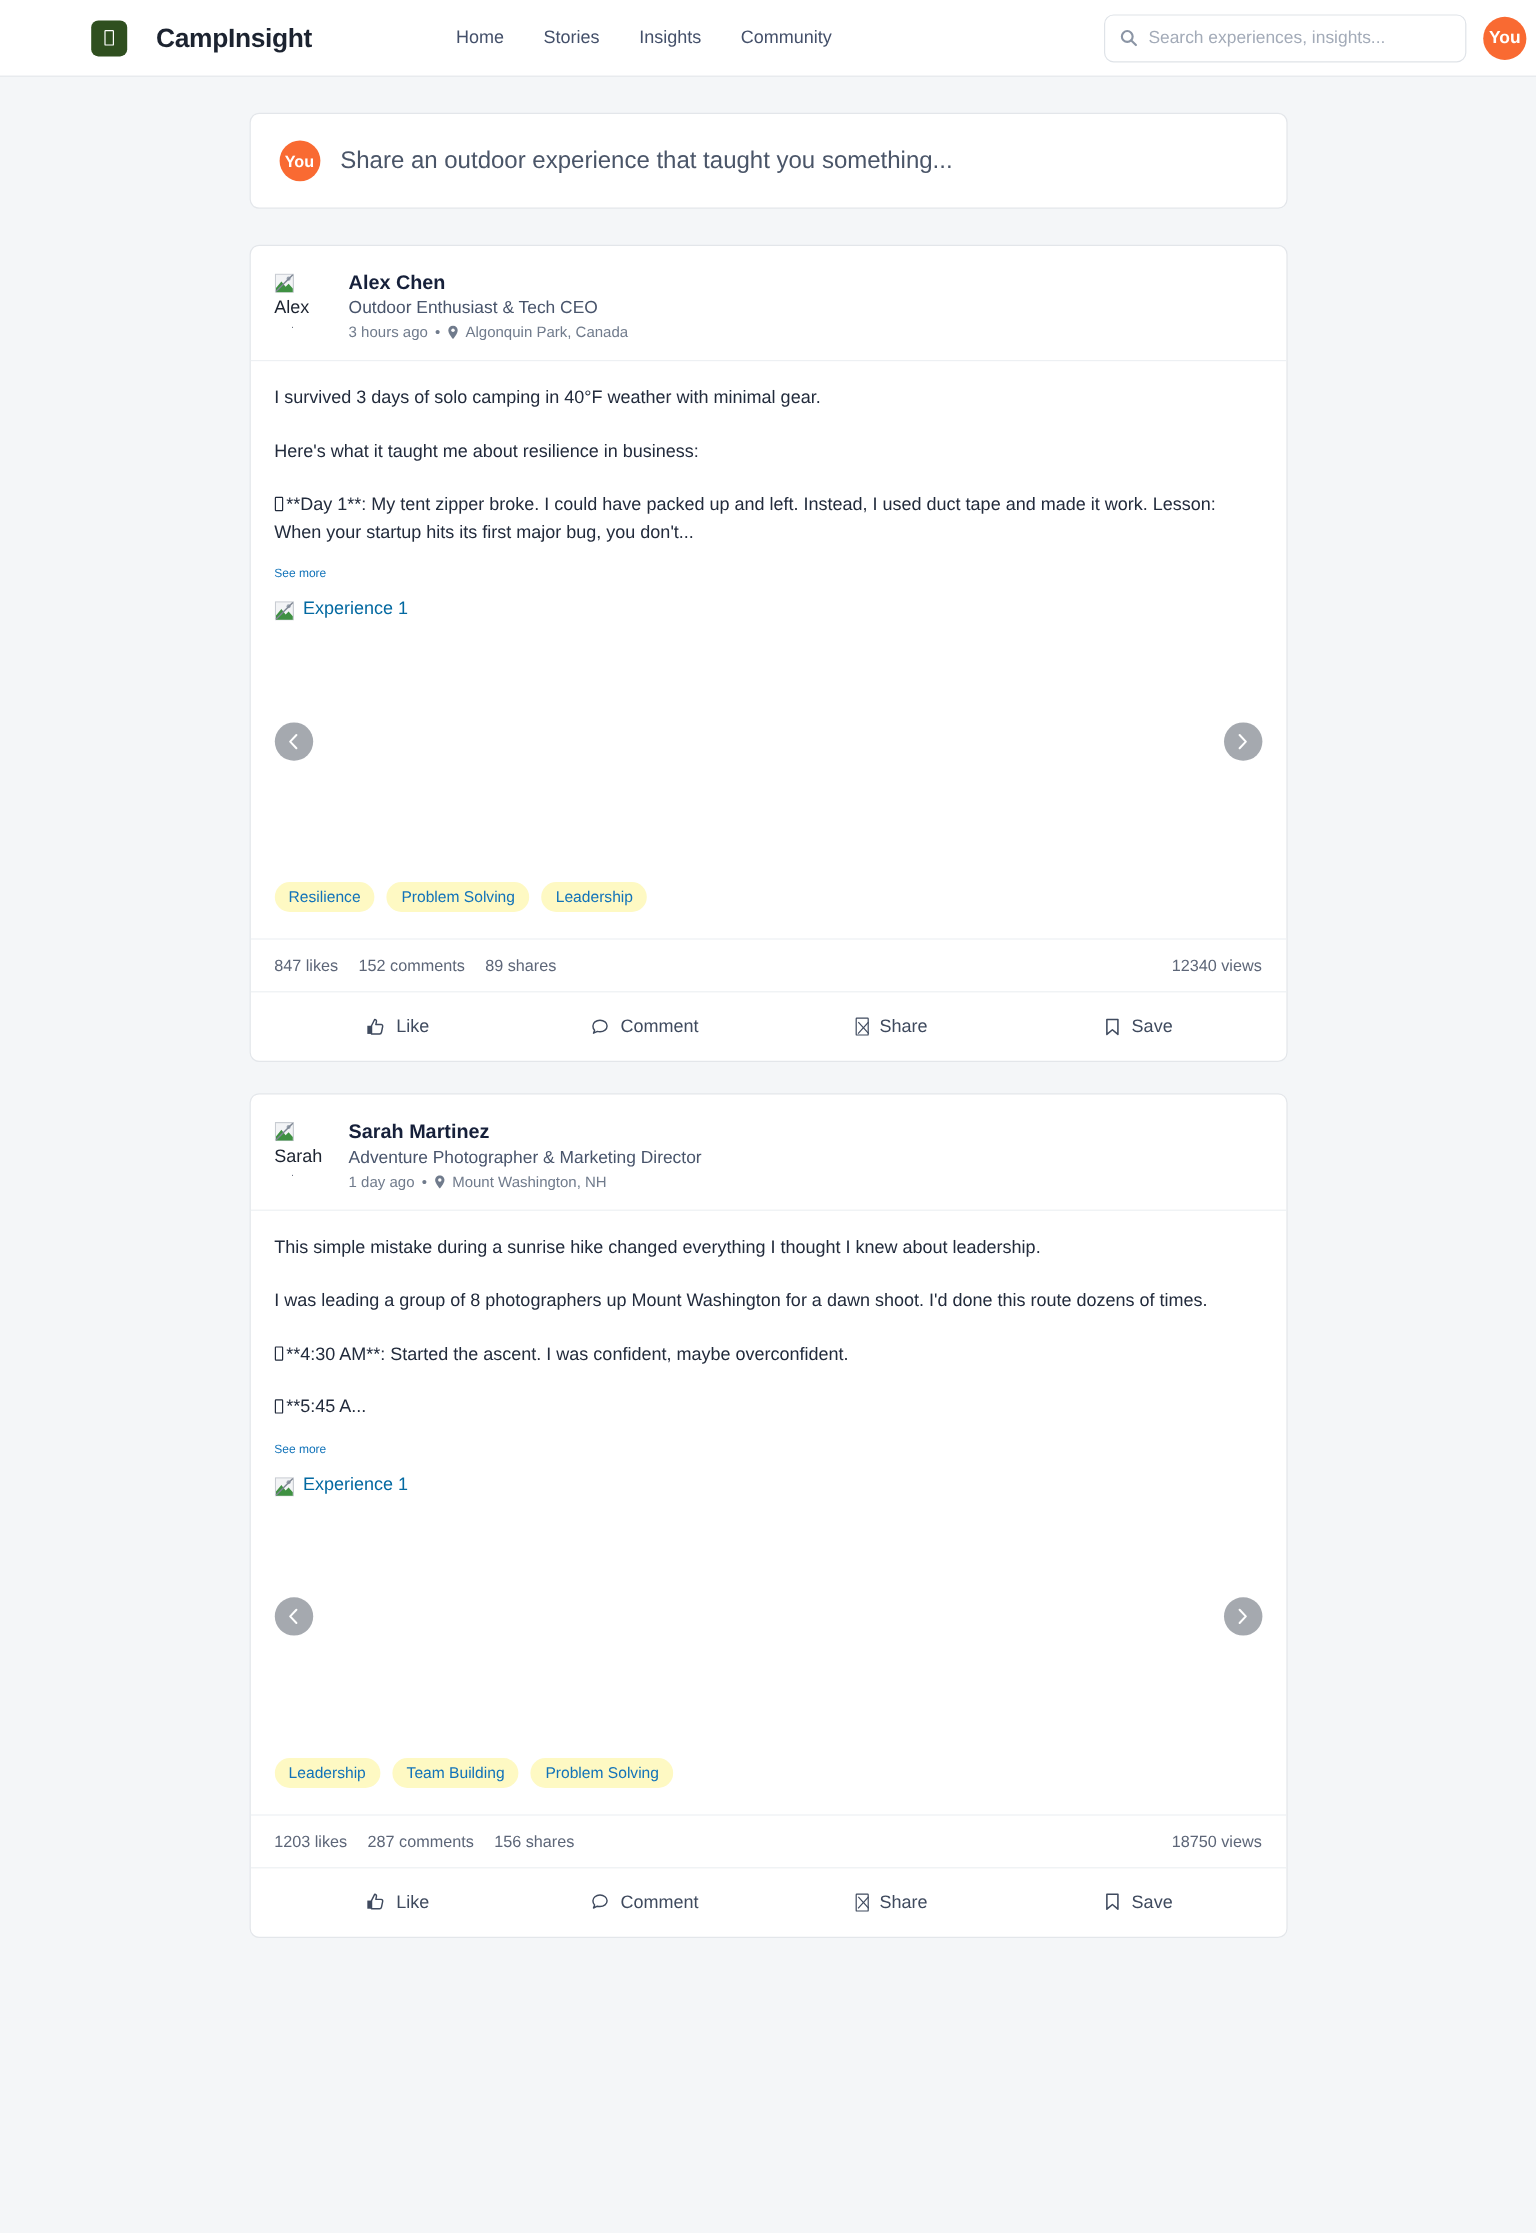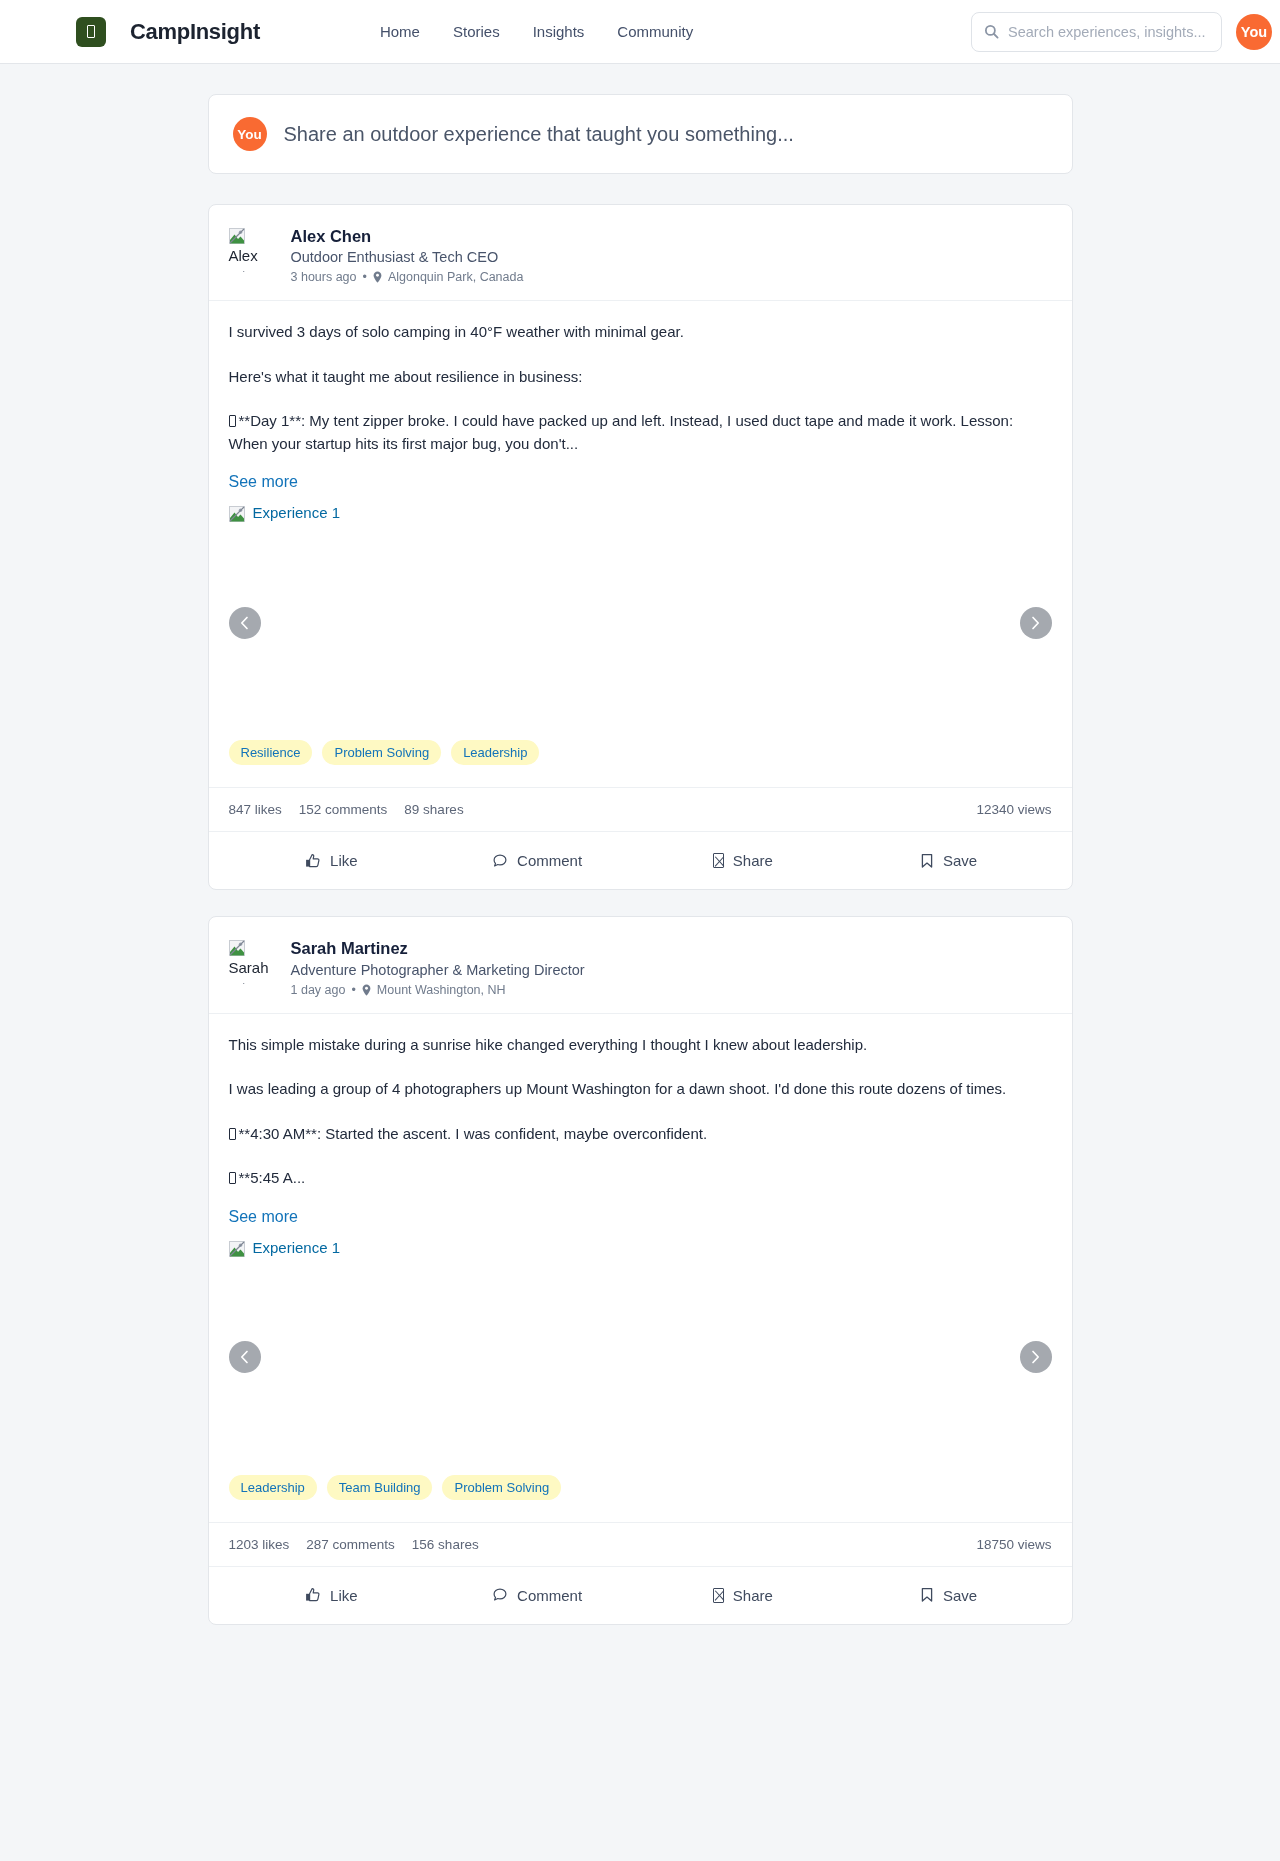--- a/index.html
+++ b/index.html
@@ -44,21 +44,21 @@
     display: flex; align-items: center; gap: 33px;
     margin-left: 120px;
   }
   .mainnav a {
     font-size: 15px; color: #44506a; text-decoration: none;
   }
   .header-right {
     margin-left: auto; display: flex; align-items: center; gap: 14px;
   }
   .searchbox {
-    width: 251px; height: 40px;
+    width: 302px; height: 40px;
     border: 1px solid #dfe3e8;
     border-radius: 8px;
     background: #fff;
     display: flex; align-items: center;
     padding: 0 12px; gap: 9px;
     overflow: hidden;
   }
   .search-icon { flex: 0 0 auto; display:block; }
   .searchbox input {
     border: 0; outline: 0; font-size: 14.5px;
@@ -133,21 +133,21 @@
     font-size: 12.5px; color: #707b8c; margin-top: 5px;
     display: flex; align-items: center; gap: 6px;
   }
   .pin-icon { display:block; }
 
   .post-body { padding: 20px 20px 0 20px; }
   .post-body p { font-size: 15px; line-height: 1.5; color: #222b3c; margin-bottom: 22px; }
   .post-body p:last-of-type { margin-bottom: 0; }
   .see-more {
     display: inline-block; margin-top: 18px;
-    font-size: 16px; color: #1273b9; text-decoration: none; cursor: pointer;
+    font-size: 10px; color: #1273b9; text-decoration: none; cursor: pointer;
   }
 
   .carousel {
     position: relative;
     margin-top: 14px;
     height: 235px;
     padding: 0 0 0 20px;
   }
   .carousel .broken-img { position: absolute; top: 0; left: 20px; }
   .car-btn {
@@ -361,21 +361,21 @@
             <path d="M5 0.4C2.6 0.4 0.7 2.3 0.7 4.7C0.7 8 5 12.6 5 12.6S9.3 8 9.3 4.7C9.3 2.3 7.4 0.4 5 0.4Z" fill="#707b8c"></path>
             <circle cx="5" cy="4.6" r="1.6" fill="#fff"></circle>
           </svg>
           <span>Mount Washington, NH</span>
         </div>
       </div>
     </div>
 
     <div class="post-body">
       <p>This simple mistake during a sunrise hike changed everything I thought I knew about leadership.</p>
-      <p>I was leading a group of 4 photographers up Mount Washington for a dawn shoot. I'd done this route dozens of times.</p>
+      <p>I was leading a group of 8 photographers up Mount Washington for a dawn shoot. I'd done this route dozens of times.</p>
       <p><span class="tofu-inline"></span><span>**4:30 AM**: Started the ascent. I was confident, maybe overconfident.</span></p>
       <p><span class="tofu-inline"></span><span>**5:45 A...</span></p>
       <a class="see-more">See more</a>
     </div>
 
     <div class="carousel">
       <span class="broken-img">
         <svg class="broken-glyph" viewBox="0 0 16 16">
           <rect x="0.5" y="0.5" width="15" height="15" fill="#f3f4f6" stroke="#c8ccd2"></rect>
           <path d="M1 12 L5.5 6.5 L9 11 L11.5 8.5 L15 12.5 L15 15.5 L1 15.5 Z" fill="#3f9142"></path>

